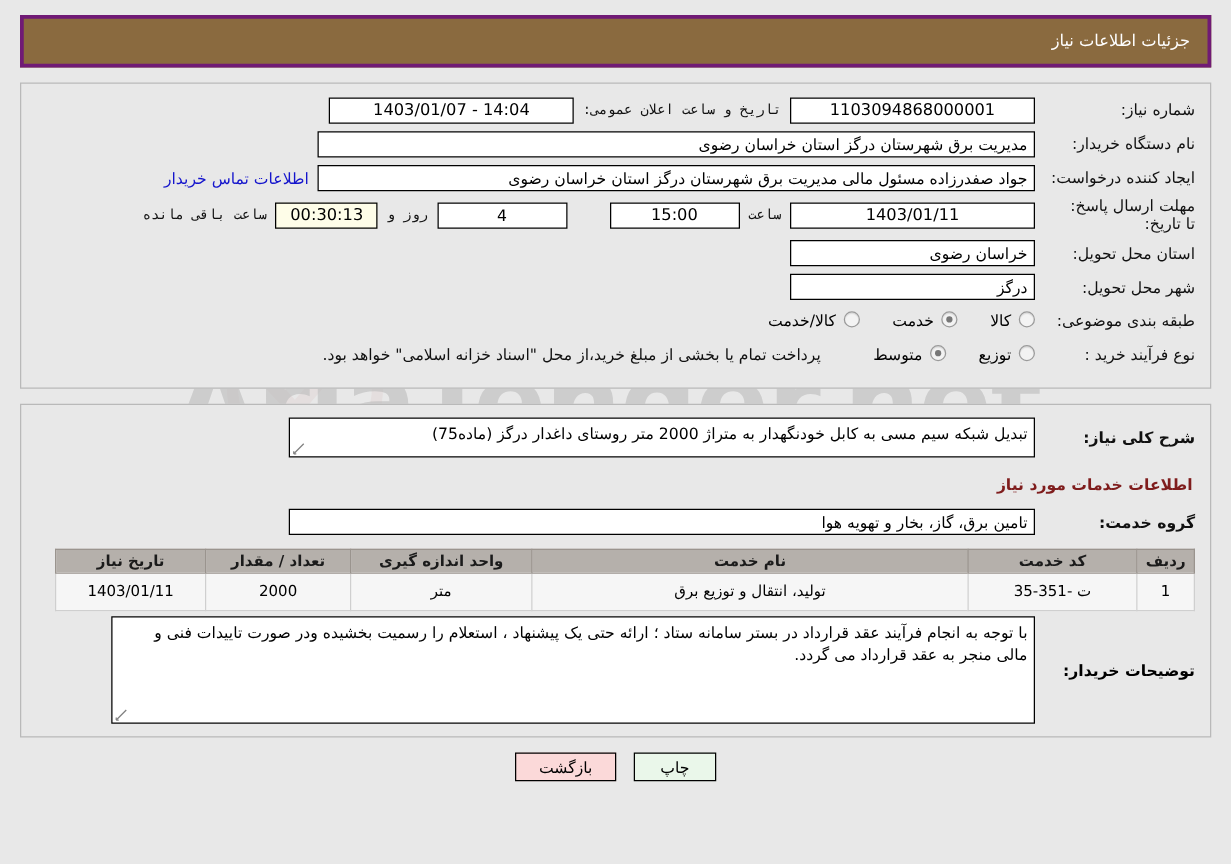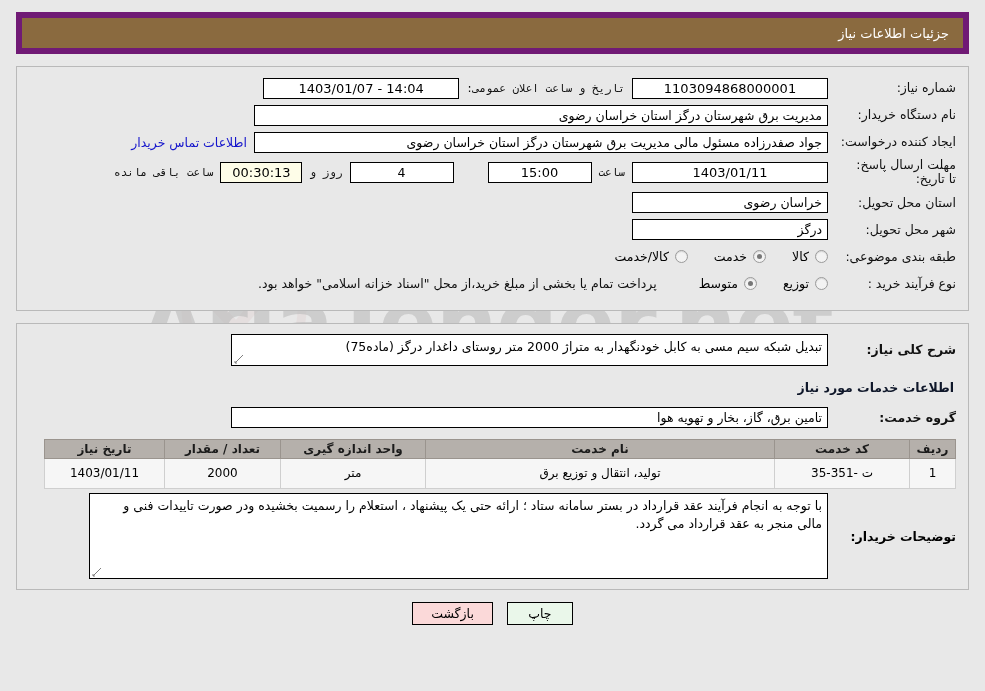--- a/index.html
+++ b/index.html
@@ -50,21 +50,21 @@
   
   .header-bar {
     margin: 12px 16px 0 16px;
     height: 42px;
     background: #8a6a3f;
     color: #ffffff;
     display: flex;
     align-items: center;
     justify-content: flex-start;
     padding: 0 14px;
-    border: 6px solid #701a75;
+    border: 3px solid #701a75;
     font-size: 13px;
   }
 
   
   .panel {
     margin: 12px 16px 0 16px;
     border: 1px solid #b9b9b9;
     background: #e8e8e8;
     padding: 10px 12px;
   }
@@ -127,21 +127,21 @@
     cursor: pointer;
     white-space: nowrap;
     text-decoration: none;
   }
 
   .spacer-date { width: 34px; }
 
   
   .radio-group { display: flex; align-items: center; }
   .radio-item {
-    display: flex; align-items: center;
+    display: flex; align-items: flex-start;
     margin-left: 26px;
     font-size: 12.5px;
     white-space: nowrap;
     cursor: pointer;
   }
   .radio-dot {
     width: 13px; height: 13px;
     border-radius: 50%;
     border: 1px solid #9a9a9a;
     background: #f3f3f3;
@@ -181,21 +181,21 @@
     left: 2px; bottom: 1px;
     width: 10px; height: 10px;
     opacity: .75;
   }
   .w-desc { width: 597px; height: 32px; }
   .w-notes { width: 739px; height: 86px; }
 
   .section-title {
     font-size: 12.5px;
     font-weight: bold;
-    color: #0f172a;
+    color: #7f1d1d;
     margin: 14px 0 12px 0;
     text-align: right;
     padding-right: 2px;
   }
 
   .lbl-bold { font-weight: bold; }
 
   
   table.items {
     border-collapse: collapse;

